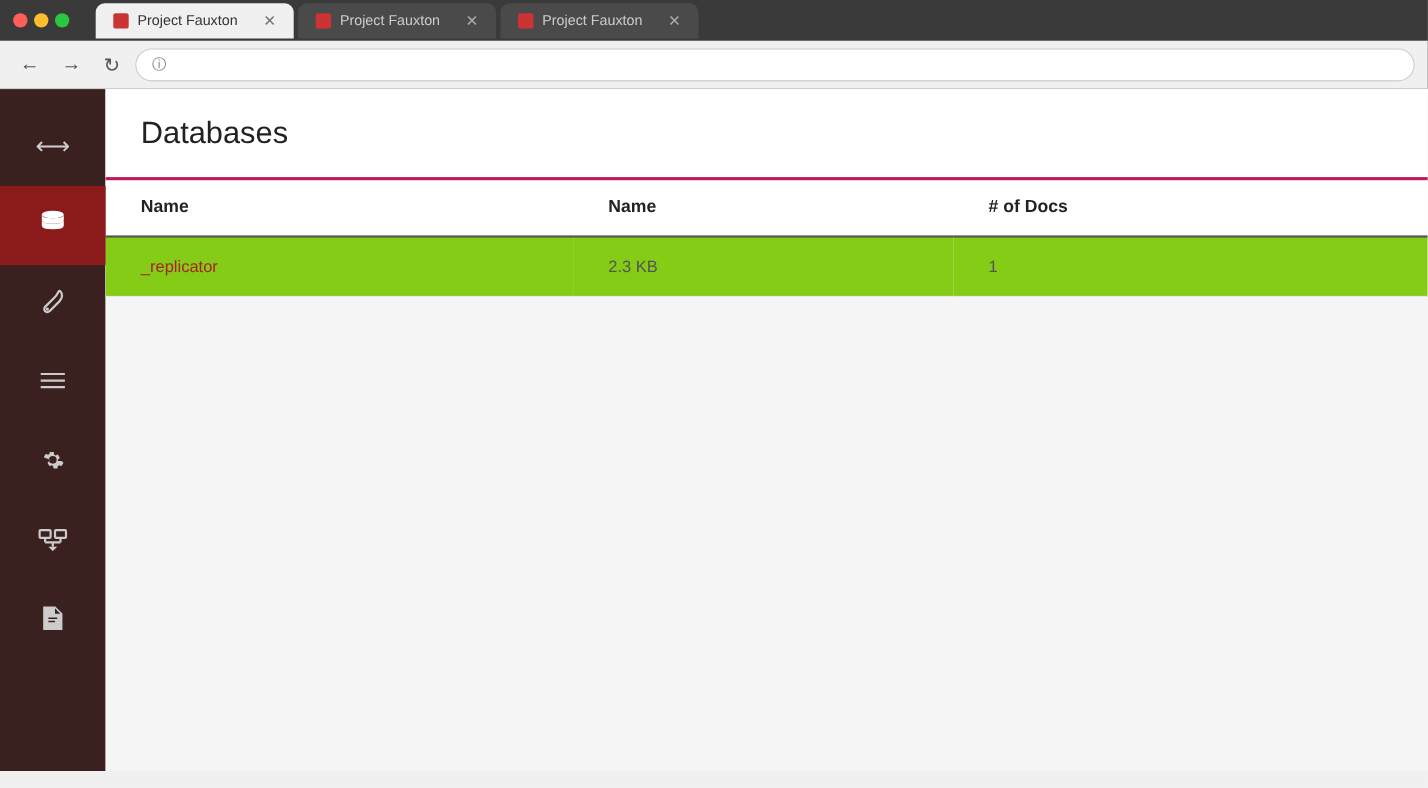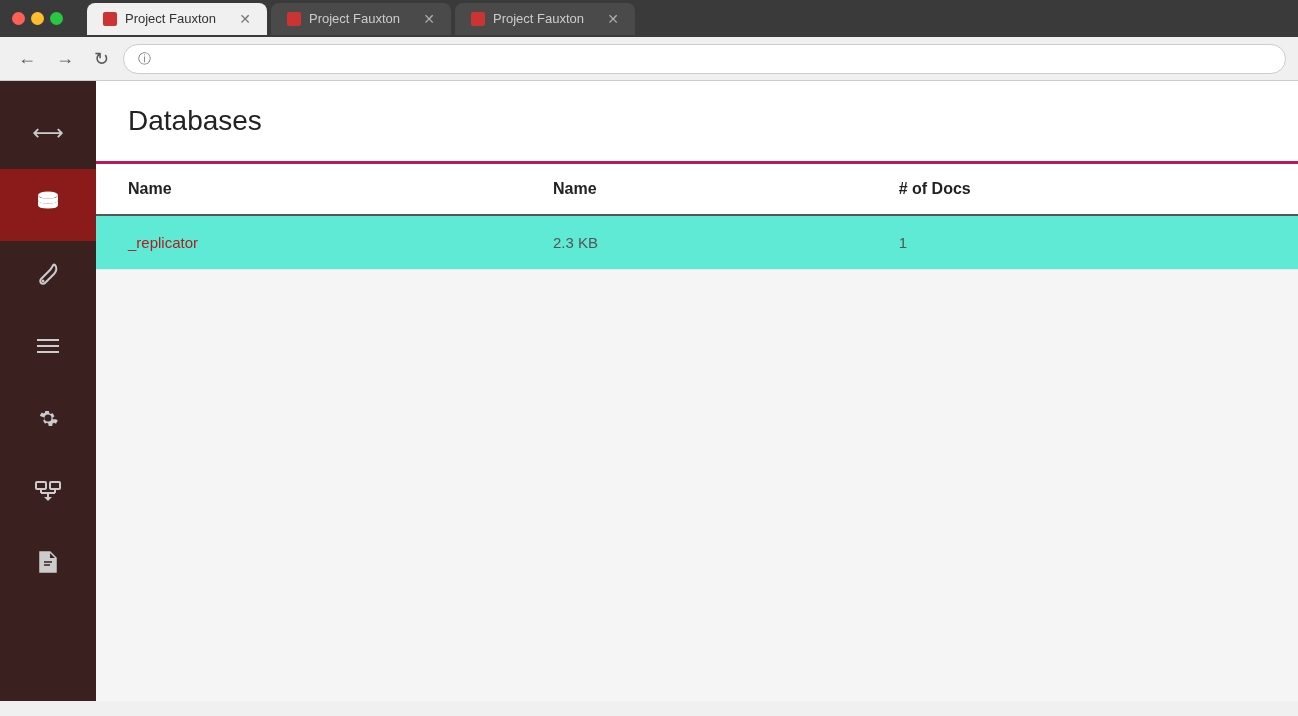--- a/index.html
+++ b/index.html
@@ -168,21 +168,21 @@
       padding: 18px 32px;
       font-size: 15px;
       color: #555;
       border-bottom: 1px solid #e8e8e8;
     }
     .db-table td.db-name-cell a {
       color: #aa2222;
       text-decoration: none;
       font-size: 15px;
     }
-    .db-table tbody tr { background: #5eead4; }
+    .db-table tbody tr { background: #84cc16; }
     .db-table tbody tr:nth-child(even) { background: #fafafa; }
   </style>
 </head>
 <body>
 
 <div class="browser-chrome">
 
   <div class="browser-titlebar">
     <div class="traffic-light">
       <div class="tl-btn tl-red"></div>

